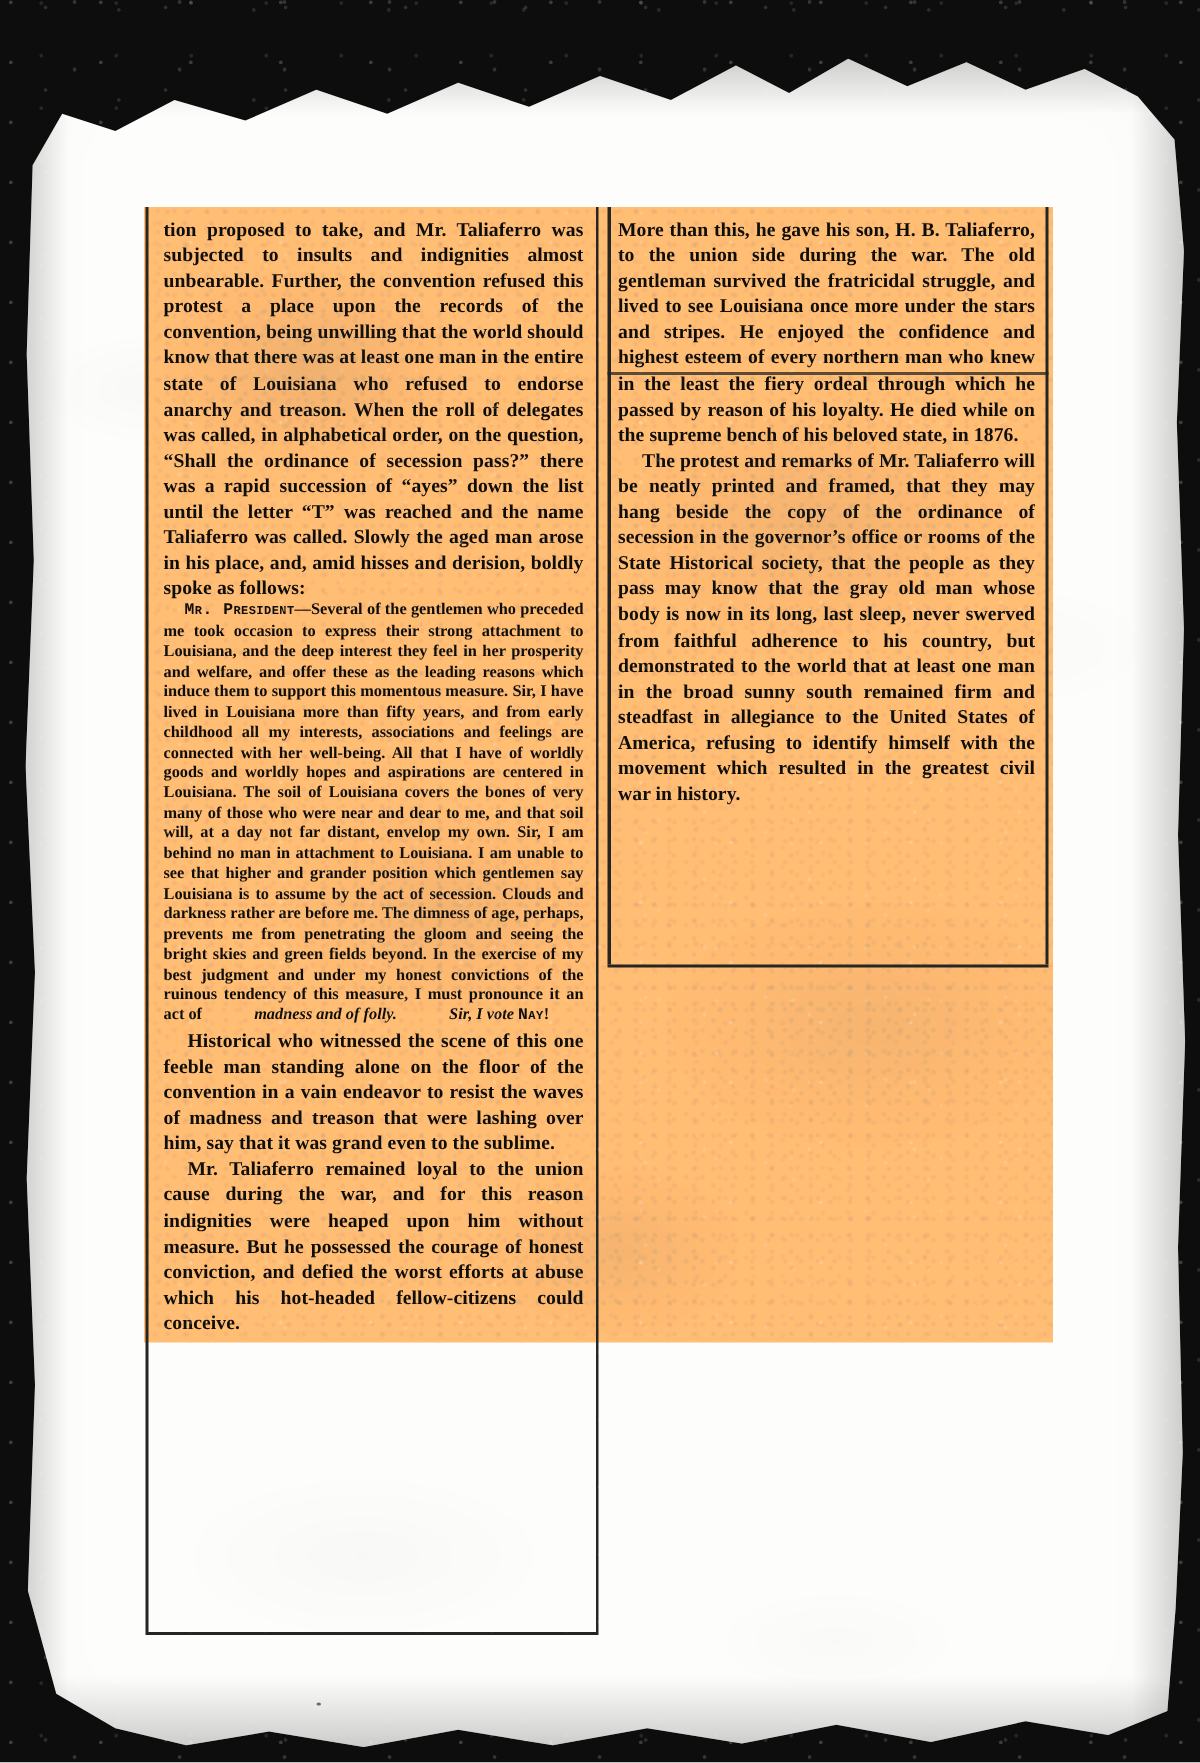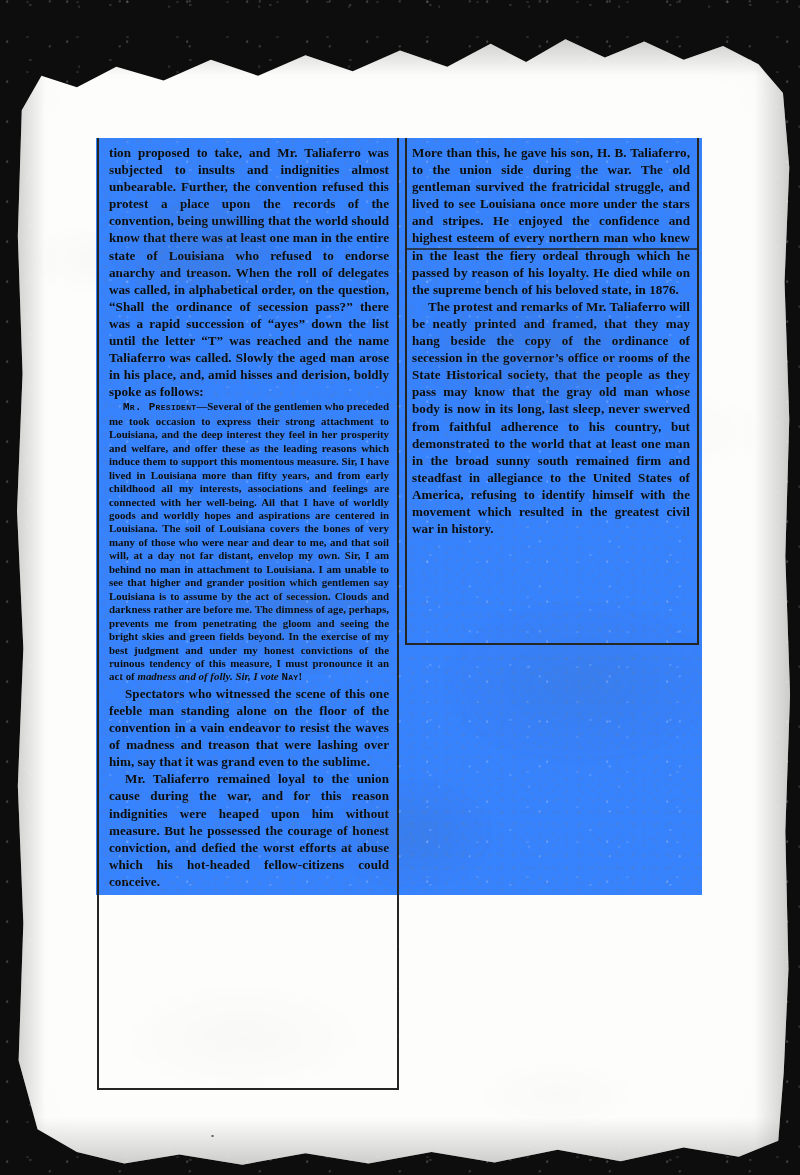--- a/index.html
+++ b/index.html
@@ -88,21 +88,21 @@
 
   
   .speck { position: absolute; background: #6a6a68; border-radius: 50%; }
 
   
   .clipping {
     position: absolute;
     left: 96px;
     top: 138px;
     width: 606px;
-    background: #3b82f6;
+    background: #fdba74;
     padding: 6px 4px 5px 4px;
     box-sizing: border-box;
     filter: contrast(1.06);
   }
   
   .clipping::before {
     content: "";
     position: absolute;
     inset: 0;
     pointer-events: none;
@@ -186,21 +186,21 @@
     letter-spacing: 0;
     text-indent: 14px;
   }
 
   .smallcaps {
     font-variant: small-caps;
     font-weight: 700;
     letter-spacing: .3px;
     font-family: Liberation Mono, monospace;
   }
-  .ital { font-style: italic; }
+  .ital { font-style: italic; margin-left: 32px; }
 
   
   .clip-age {
     position: absolute;
     inset: 0;
     pointer-events: none;
     z-index: 5;
     opacity: .30;
     background-image:
       radial-gradient(ellipse 140px 90px at 18% 14%, rgba(90,90,88,.40), transparent 72%),
@@ -238,21 +238,21 @@
     <div class="cols">
 
       <div class="col col-left">
 
         <p class="body-large cont">tion proposed to take, and Mr. Taliaferro was subjected to insults and indignities almost unbearable. Further, the convention refused this protest a place upon the records of the convention, being unwilling that the world should know that there was at least one man in the entire state of Louisiana who refused to endorse anarchy and treason. When the roll of delegates was called, in alphabetical order, on the question, “Shall the ordinance of secession pass?” there was a rapid succession of “ayes” down the list until the letter “T” was reached and the name Taliaferro was called. Slowly the aged man arose in his place, and, amid hisses and derision, boldly spoke as follows:</p>
 
         <p class="body-small">
           <span class="smallcaps">Mr. President</span><span>—</span><span>Several of the gentlemen who preceded me took occasion to express their strong attachment to Louisiana, and the deep interest they feel in her prosperity and welfare, and offer these as the leading reasons which induce them to support this momentous measure. Sir, I have lived in Louisiana more than fifty years, and from early childhood all my interests, associations and feelings are connected with her well-being. All that I have of worldly goods and worldly hopes and aspirations are centered in Louisiana. The soil of Louisiana covers the bones of very many of those who were near and dear to me, and that soil will, at a day not far distant, envelop my own. Sir, I am behind no man in attachment to Louisiana. I am unable to see that higher and grander position which gentlemen say Louisiana is to assume by the act of secession. Clouds and darkness rather are before me. The dimness of age, perhaps, prevents me from penetrating the gloom and seeing the bright skies and green fields beyond. In the exercise of my best judgment and under my honest convictions of the ruinous tendency of this measure, I must pronounce it an act of </span><span class="ital">madness and of folly.</span><span> </span><span class="ital">Sir, I vote</span>&nbsp;<span class="smallcaps">Nay</span><span>!</span>
         </p>
 
-        <p class="body-large">Spectators who witnessed the scene of this one feeble man standing alone on the floor of the convention in a vain endeavor to resist the waves of madness and treason that were lashing over him, say that it was grand even to the sublime.</p>
+        <p class="body-large">Historical who witnessed the scene of this one feeble man standing alone on the floor of the convention in a vain endeavor to resist the waves of madness and treason that were lashing over him, say that it was grand even to the sublime.</p>
 
         <p class="body-large">Mr. Taliaferro remained loyal to the union cause during the war, and for this reason indignities were heaped upon him without measure. But he possessed the courage of honest conviction, and defied the worst efforts at abuse which his hot-headed fellow-citizens could conceive.</p>
       </div>
 
       <div class="col col-right">
 
         <p class="body-large cont">More than this, he gave his son, H. B. Taliaferro, to the union side during the war. The old gentleman survived the fratricidal struggle, and lived to see Louisiana once more under the stars and stripes. He enjoyed the confidence and highest esteem of every northern man who knew in the least the fiery ordeal through which he passed by reason of his loyalty. He died while on the supreme bench of his beloved state, in 1876.</p>
 
         <p class="body-large">The protest and remarks of Mr. Taliaferro will be neatly printed and framed, that they may hang beside the copy of the ordinance of secession in the governor’s office or rooms of the State Historical society, that the people as they pass may know that the gray old man whose body is now in its long, last sleep, never swerved from faithful adherence to his country, but demonstrated to the world that at least one man in the broad sunny south remained firm and steadfast in allegiance to the United States of America, refusing to identify himself with the movement which resulted in the greatest civil war in history.</p>
       </div>

